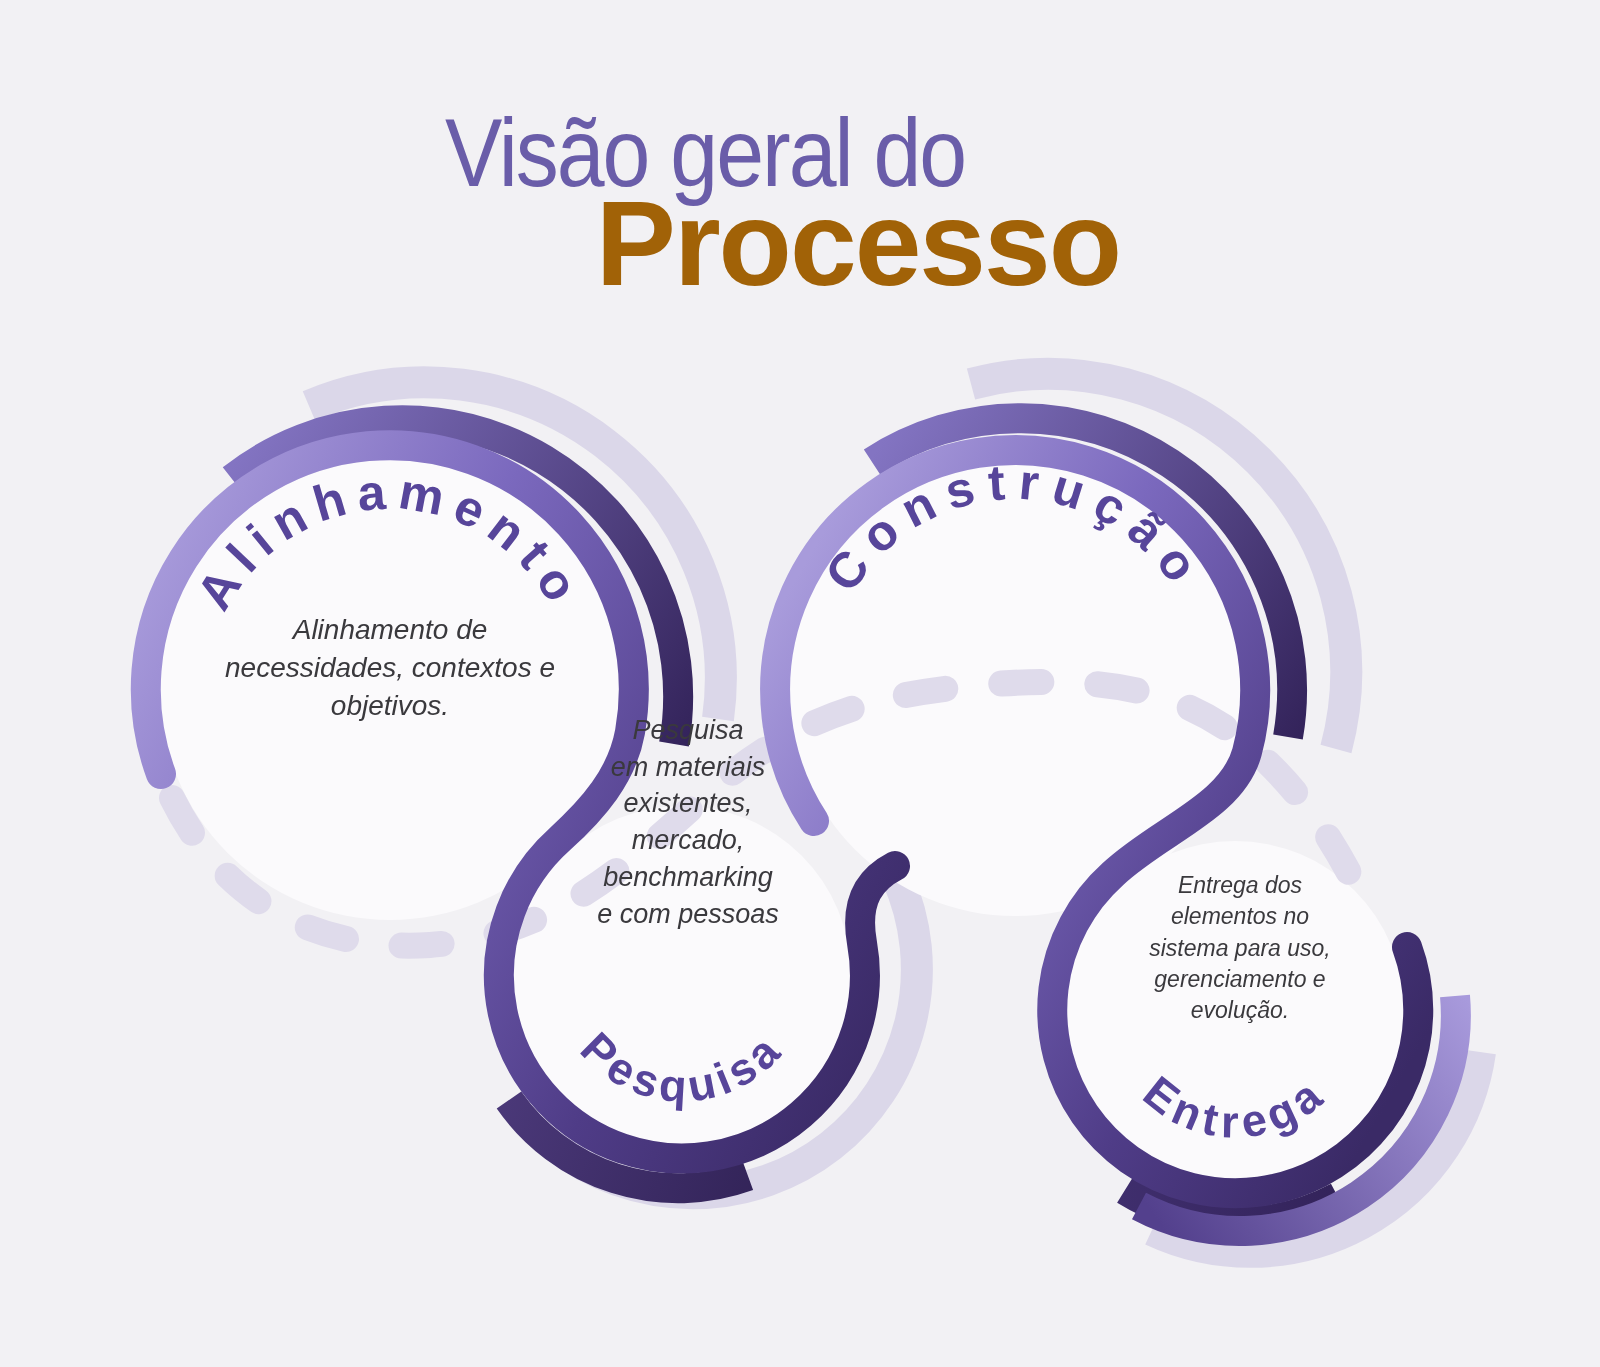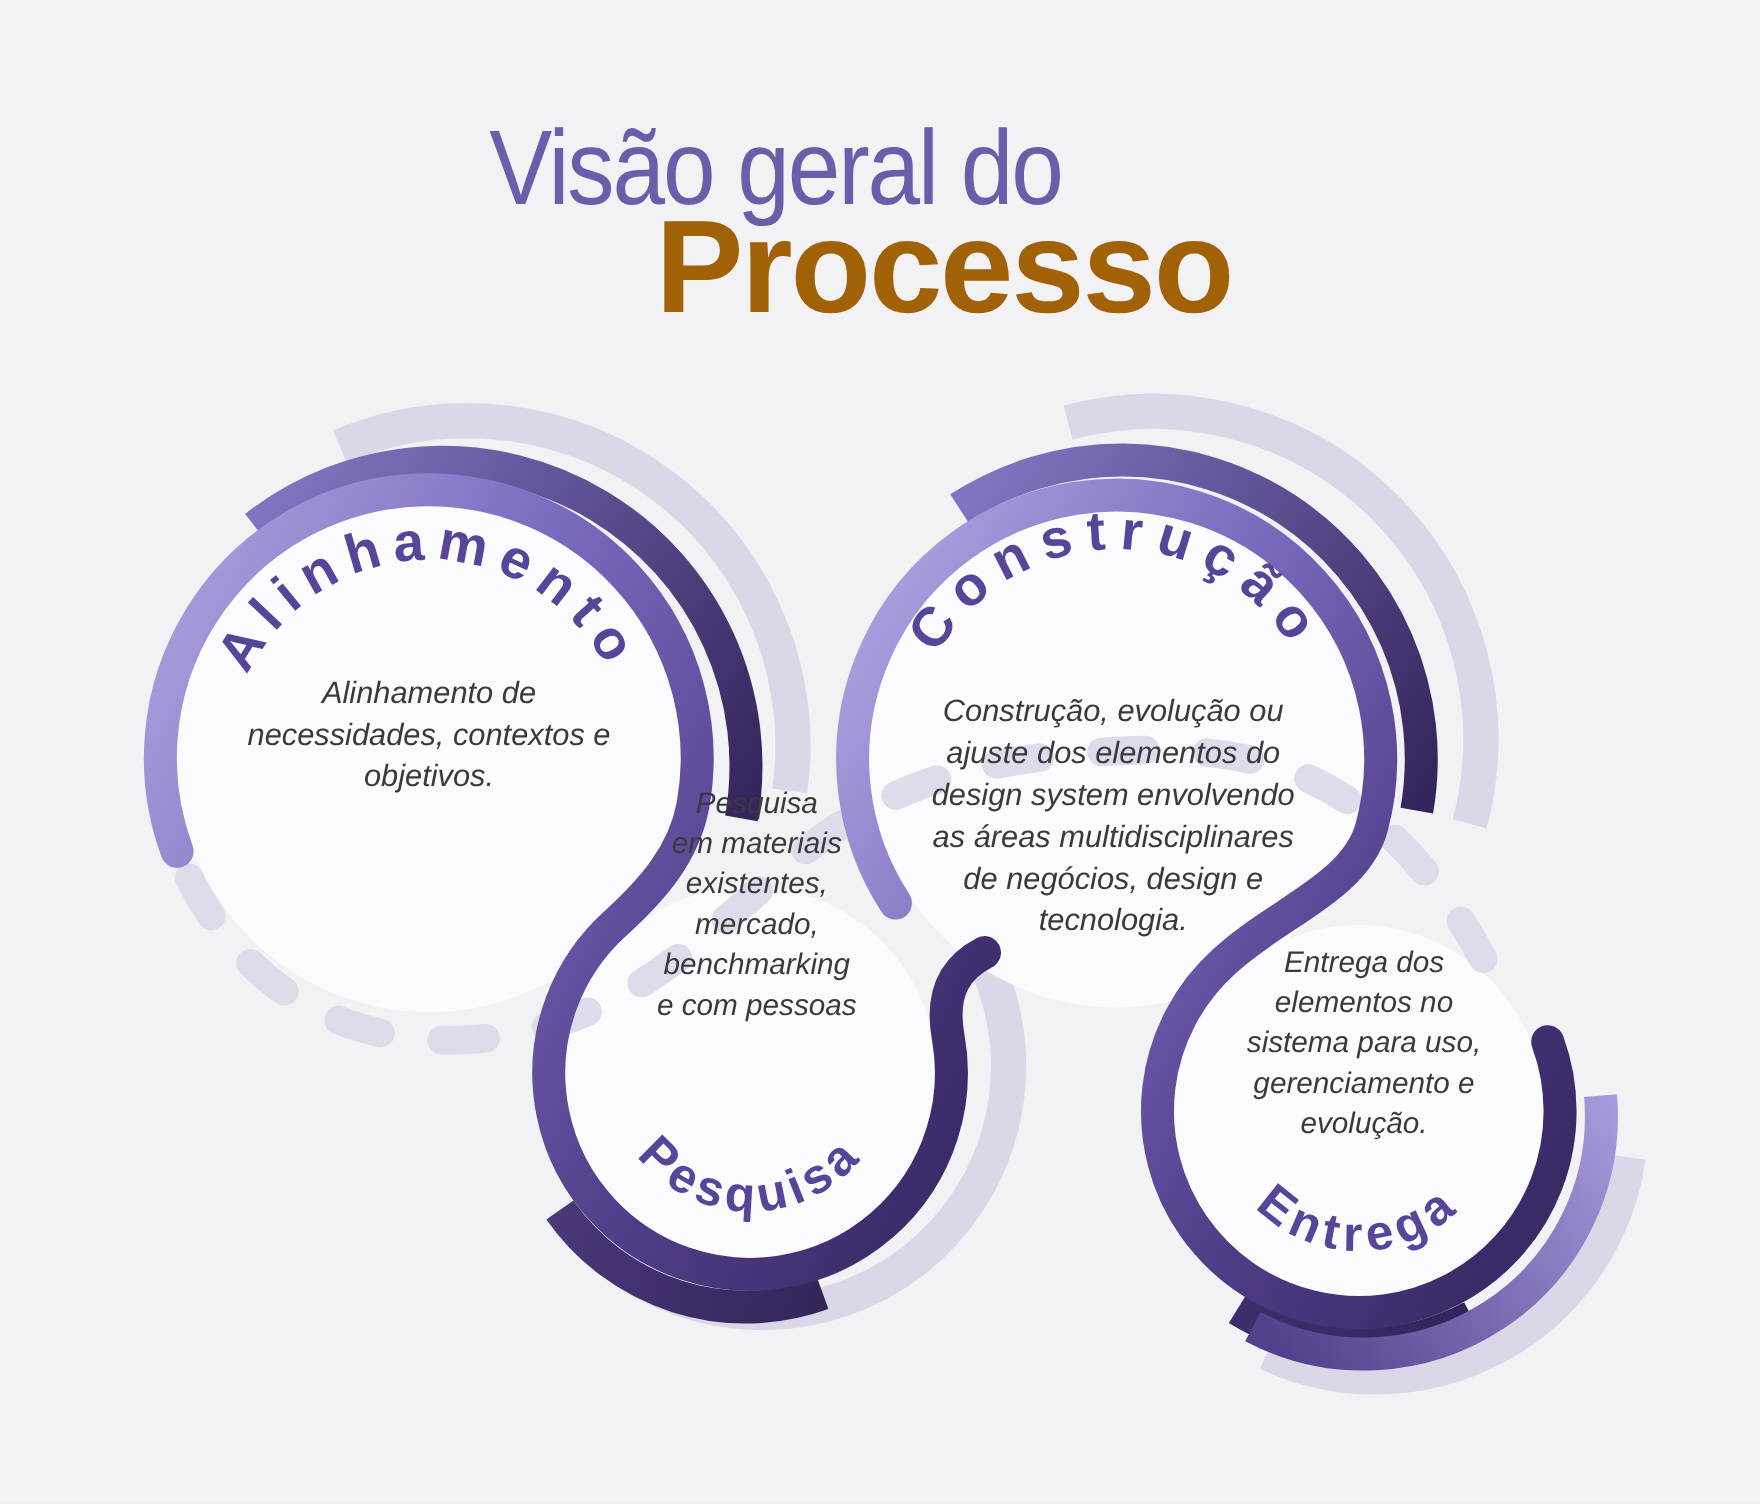--- a/index.html
+++ b/index.html
@@ -18,21 +18,21 @@
     position:absolute;left:858px;top:174px;transform:translateX(-50%);
     font-size:120px;font-weight:800;letter-spacing:-2px;color:#a16207;white-space:nowrap;
   }
   .desc{
     position:absolute;transform:translate(-50%,-50%);
     text-align:center;font-style:italic;color:#3a393d;white-space:pre-line;
   }
   .desc-a{left:390px;top:668px;font-size:28px;line-height:1.36;width:420px;}
   .desc-p{left:688px;top:822px;font-size:27px;line-height:1.36;width:300px;}
   .desc-c{left:1012px;top:742px;font-size:28px;line-height:1.36;width:440px;}
-  .desc-e{left:1240px;top:948px;font-size:27px;line-height:1.36;width:300px;}
+  .desc-e{left:1240px;top:948px;font-size:23px;line-height:1.36;width:300px;}
   .curved-label{
     font-weight:bold;fill:#57459a;
   }
   .lbl-big{font-size:50px;letter-spacing:10px;}
   .lbl-big-c{font-size:50px;letter-spacing:12px;}
   .lbl-small{font-size:45px;letter-spacing:5px;}
   .lbl-small-e{font-size:45px;letter-spacing:6px;}
 </style>
 </head>
 <body>
@@ -130,25 +130,19 @@
 
   <div class="desc desc-a">Alinhamento de
 necessidades, contextos e
 objetivos.</div>
   <div class="desc desc-p">Pesquisa
 em materiais
 existentes,
 mercado,
 benchmarking
 e com pessoas</div>
-  <div class="desc desc-c">Construção, evolução ou
-ajuste dos elementos do
-design system envolvendo
-as áreas multidisciplinares
-de negócios, design e
-tecnologia.</div>
   <div class="desc desc-e">Entrega dos
 elementos no
 sistema para uso,
 gerenciamento e
 evolução.</div>
 
 </div>
 
 </body></html>

